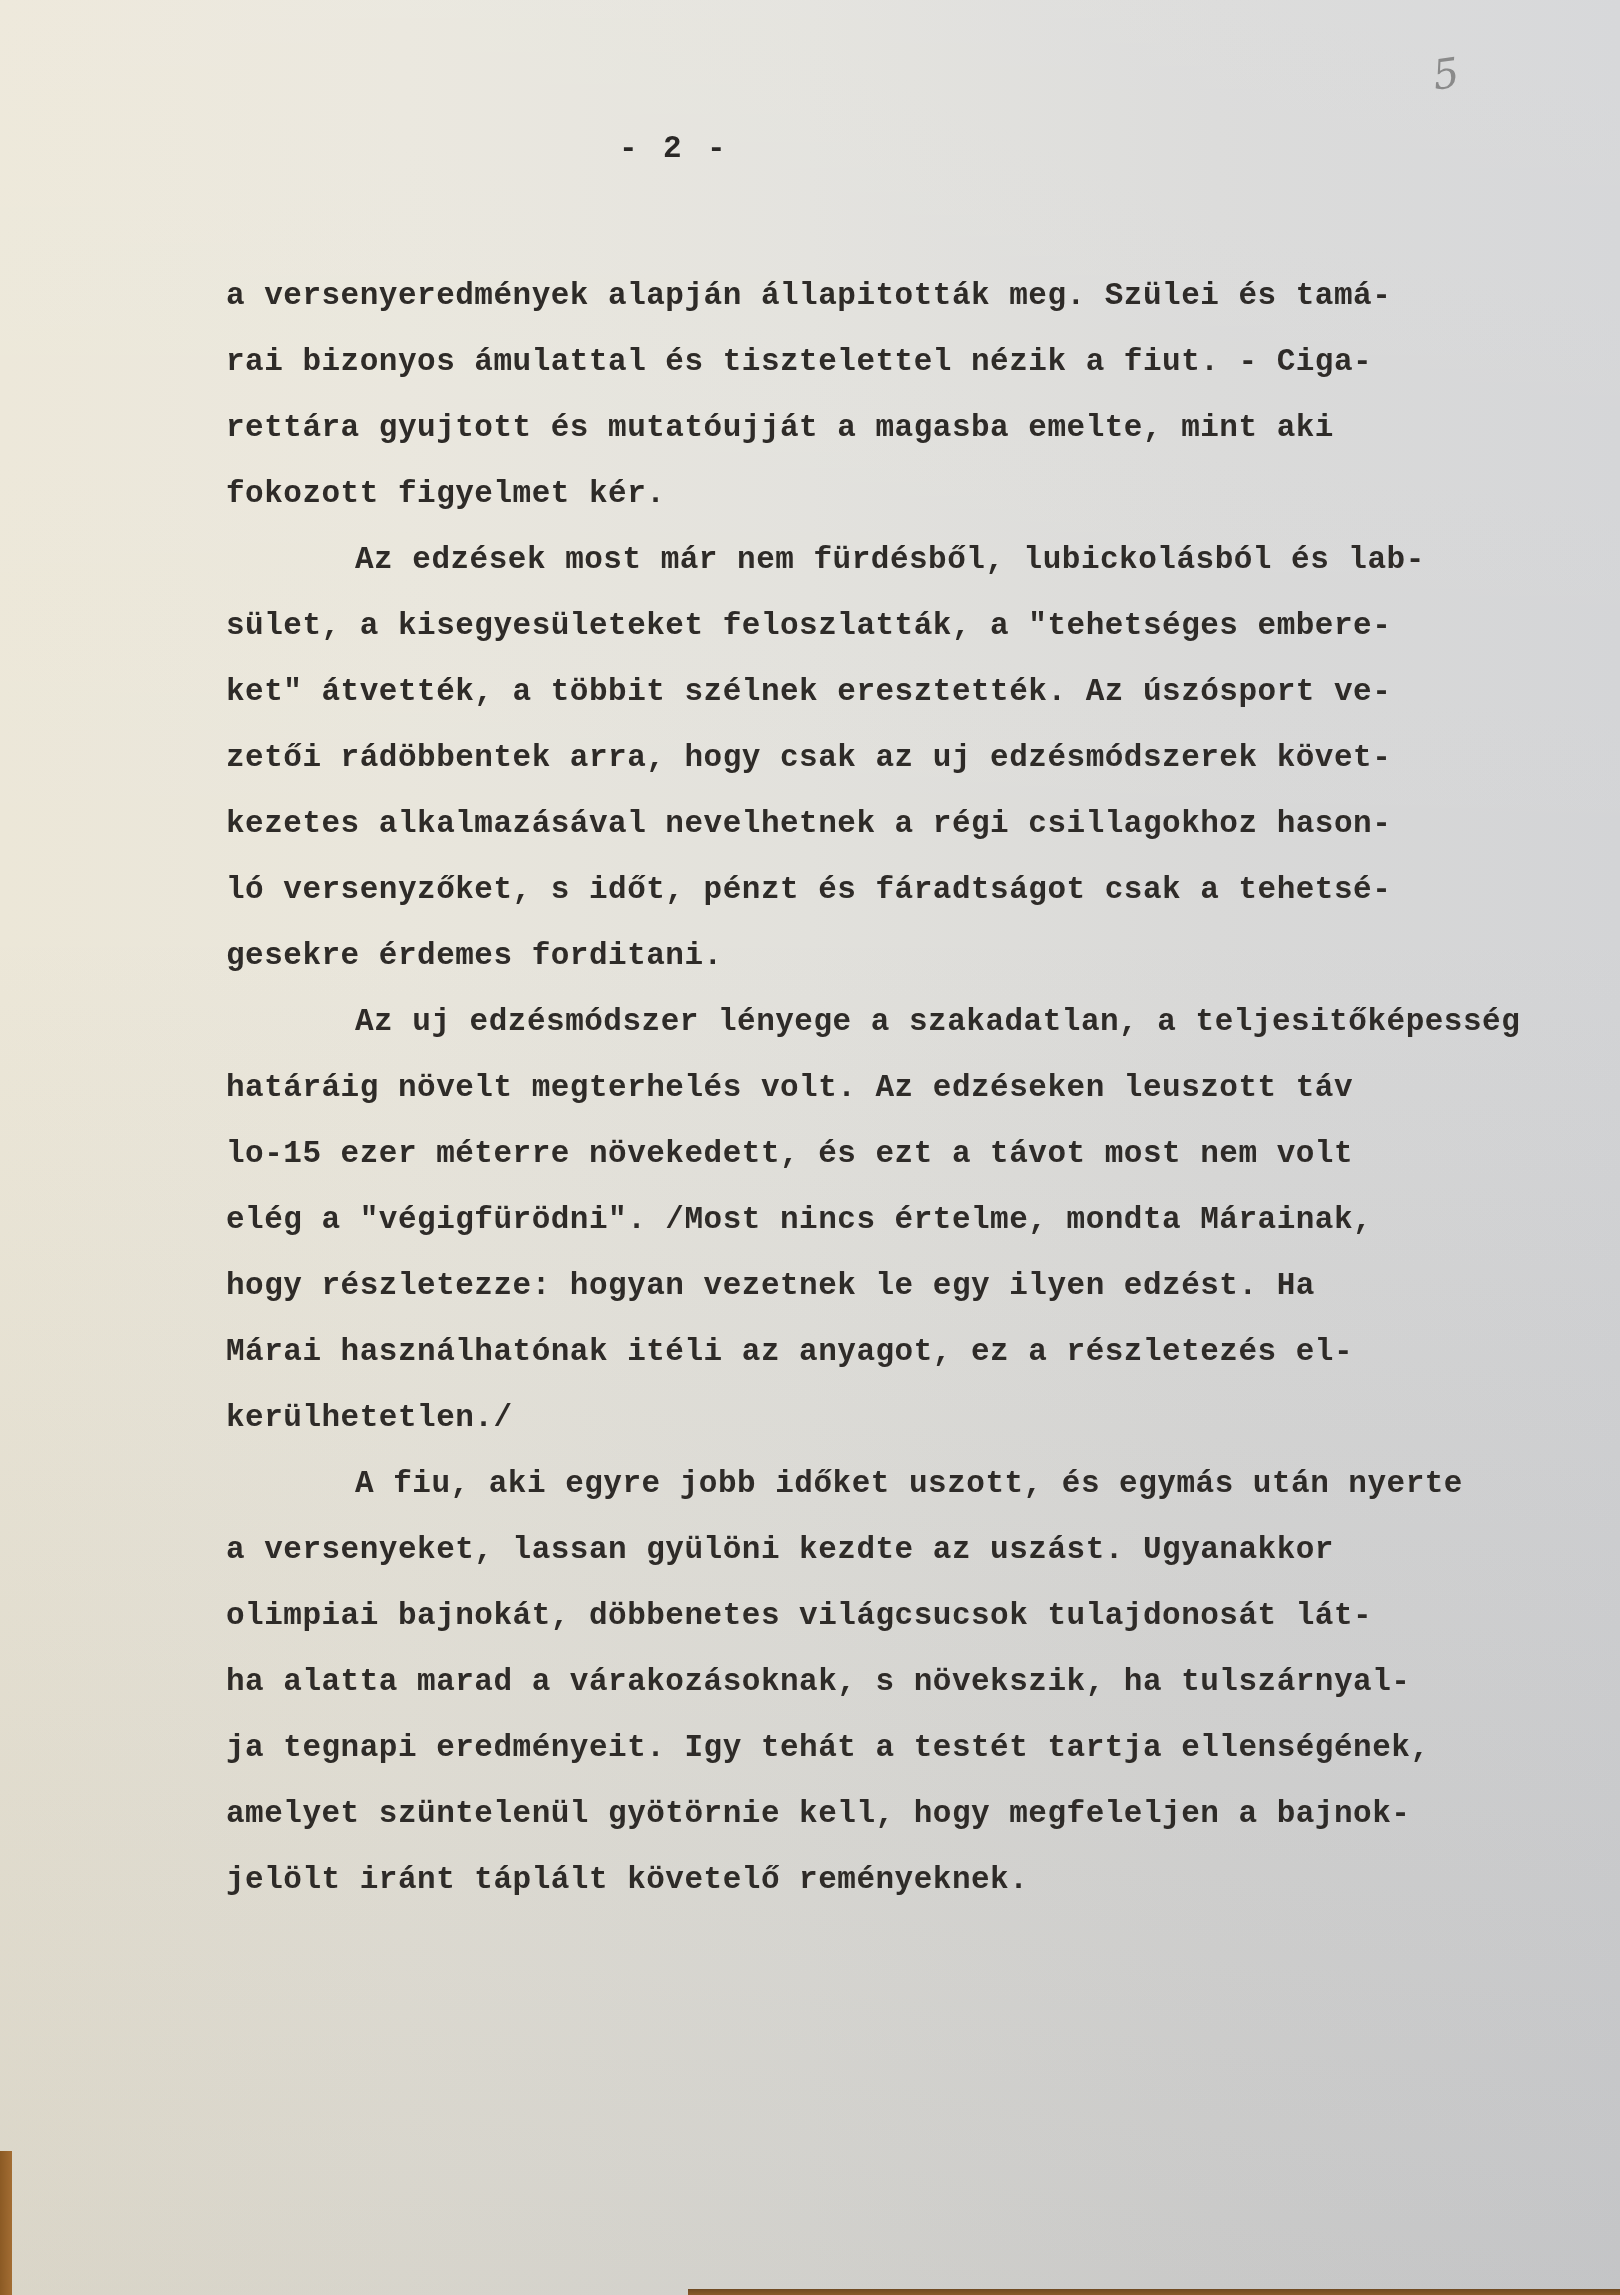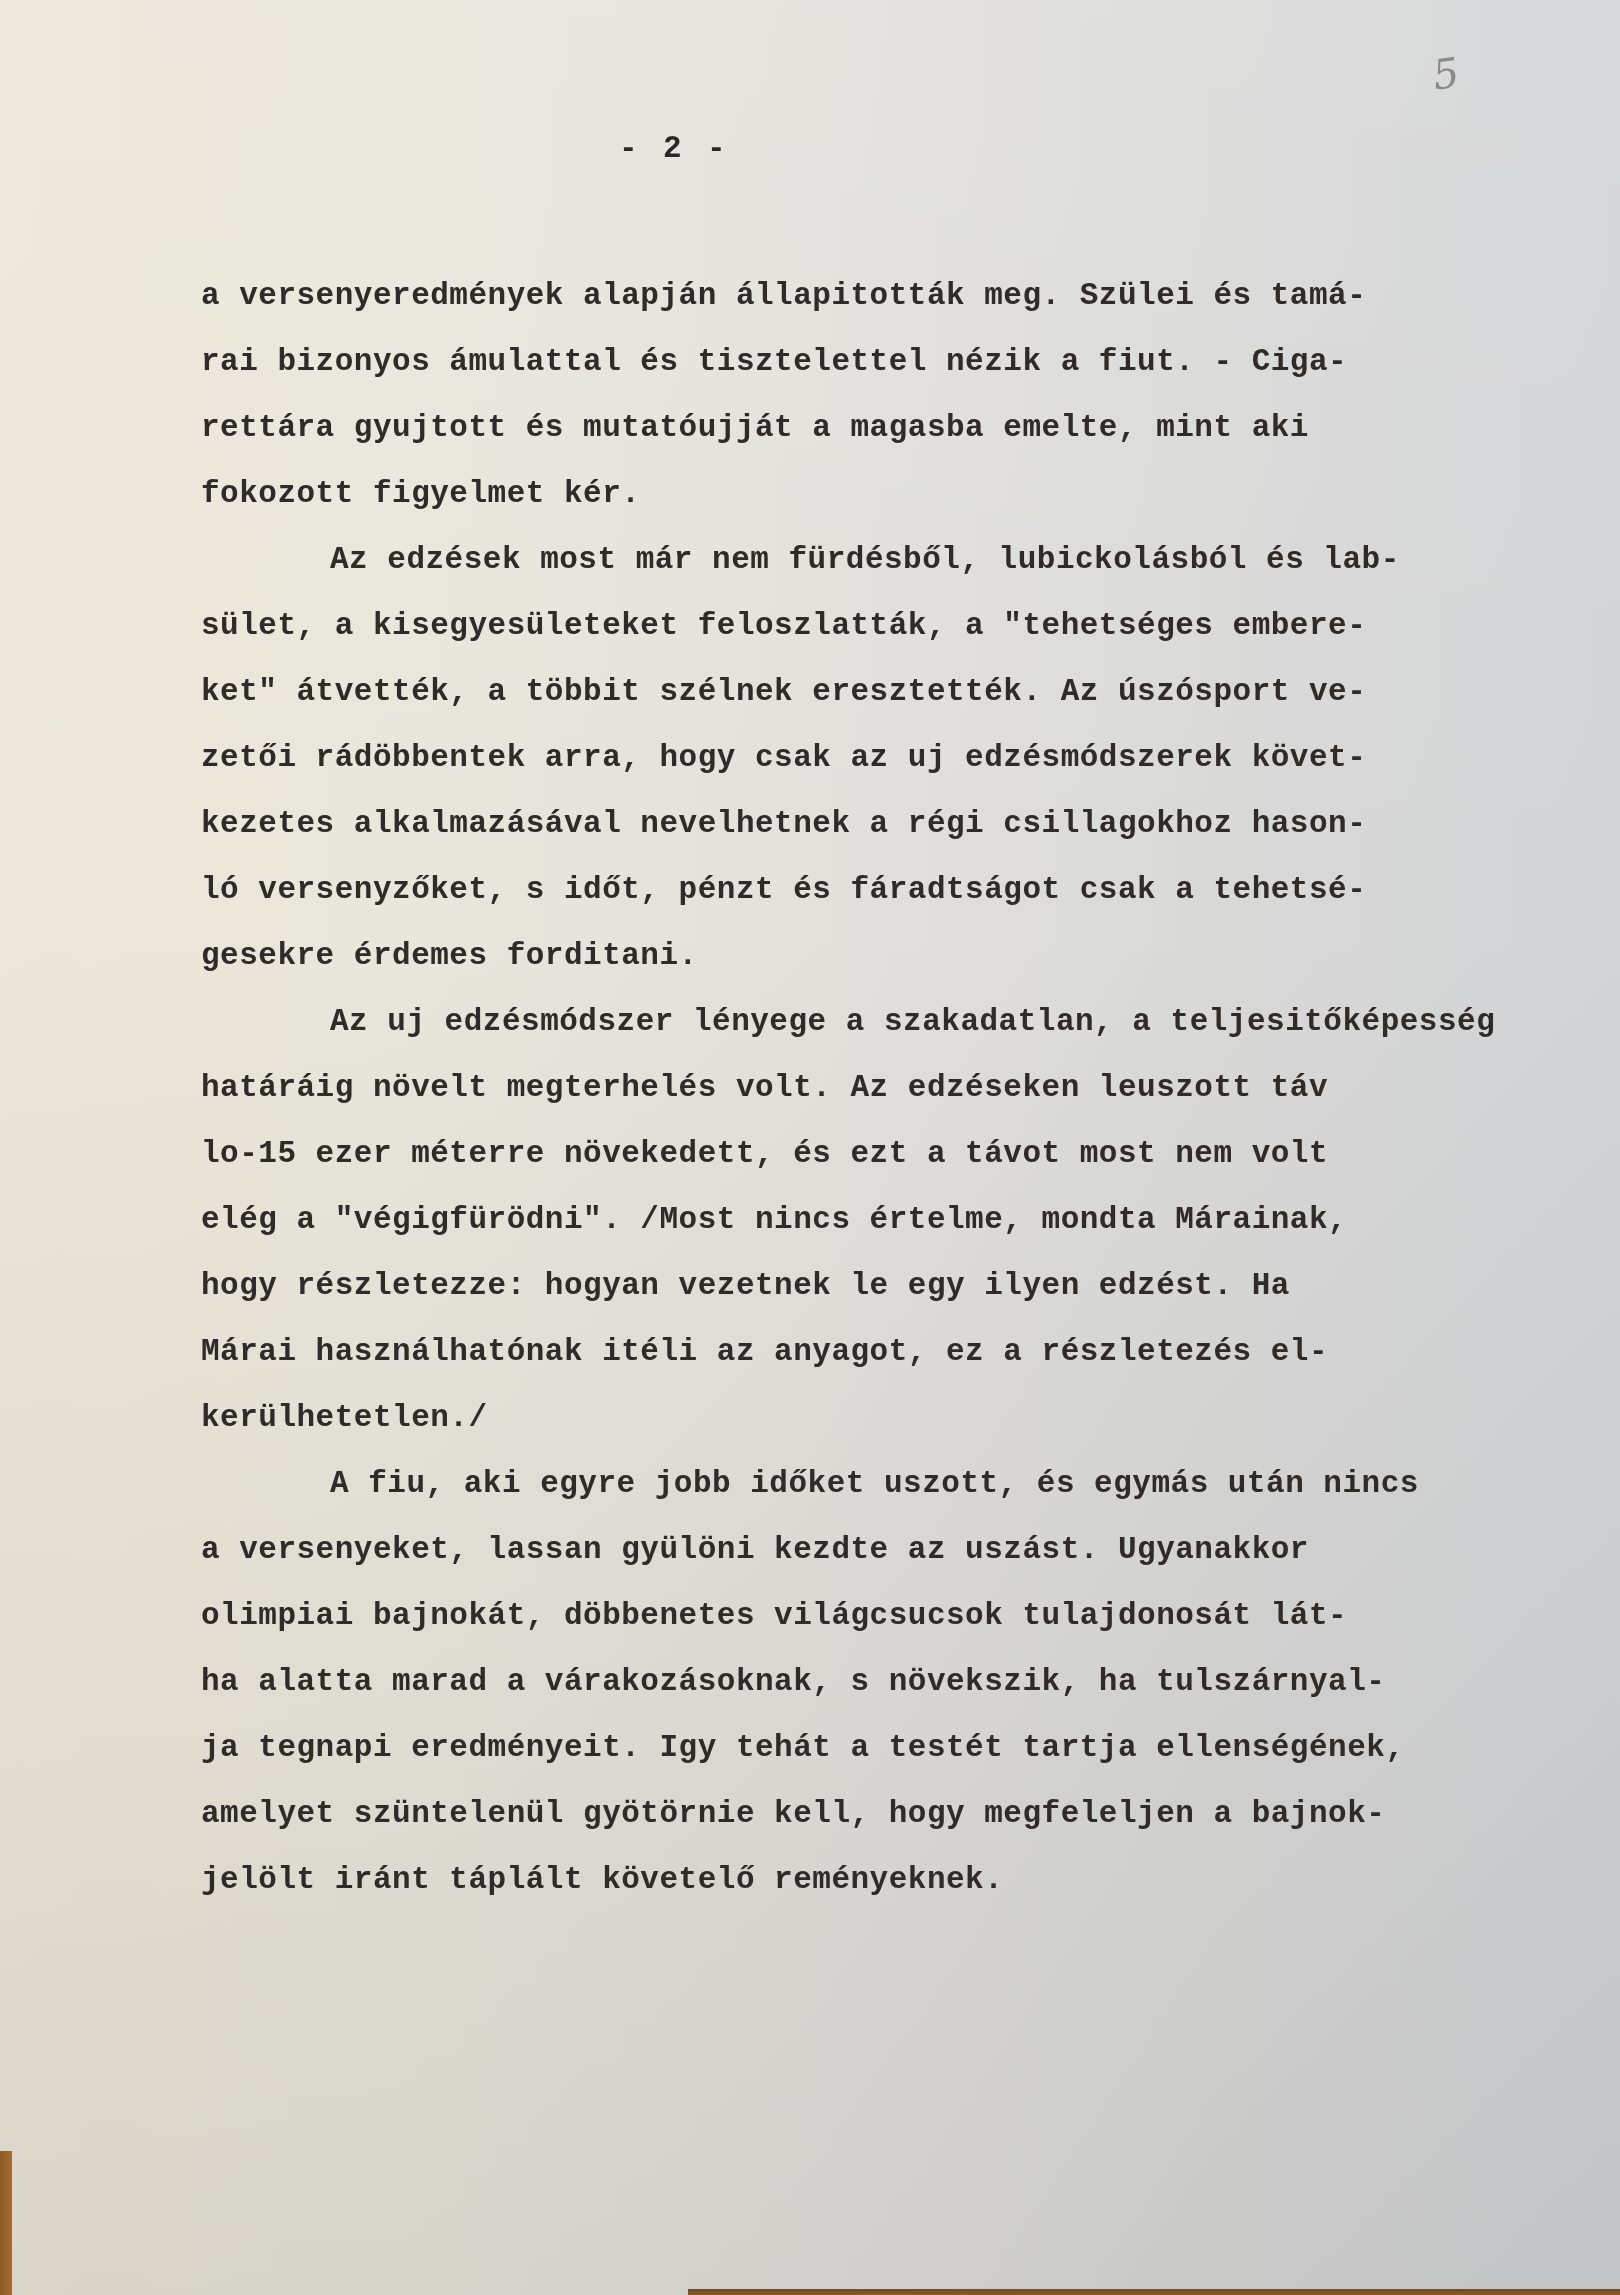--- a/index.html
+++ b/index.html
@@ -54,21 +54,21 @@
     left: 1433px;
     top: 50px;
     font-family: "DejaVu Serif", serif;
     font-size: 41px;
     font-style: italic;
     color: #8a8a8a;
     transform: rotate(-8deg);
   }
   .body-text {
     position: absolute;
-    left: 201px;
+    left: 226px;
     top: 263px;
     width: 1377px;
     font-family: "Liberation Mono", "DejaVu Sans Mono", monospace;
     font-size: 31px;
     font-weight: bold;
     color: #2e2b28;
     letter-spacing: 0.5px;
   }
   .line {
     height: 66px;
@@ -102,21 +102,21 @@
     <div class="line">gesekre érdemes forditani.</div>
 
     <div class="line indent">Az uj edzésmódszer lényege a szakadatlan, a teljesitőképesség</div>
     <div class="line">határáig növelt megterhelés volt. Az edzéseken leuszott táv</div>
     <div class="line">lo-15 ezer méterre növekedett, és ezt a távot most nem volt</div>
     <div class="line">elég a "végigfürödni". /Most nincs értelme, mondta Márainak,</div>
     <div class="line">hogy részletezze: hogyan vezetnek le egy ilyen edzést. Ha</div>
     <div class="line">Márai használhatónak itéli az anyagot, ez a részletezés el-</div>
     <div class="line">kerülhetetlen./</div>
 
-    <div class="line indent">A fiu, aki egyre jobb időket uszott, és egymás után nincs</div>
+    <div class="line indent">A fiu, aki egyre jobb időket uszott, és egymás után nyerte</div>
     <div class="line">a versenyeket, lassan gyülöni kezdte az uszást. Ugyanakkor</div>
     <div class="line">olimpiai bajnokát, döbbenetes világcsucsok tulajdonosát lát-</div>
     <div class="line">ha alatta marad a várakozásoknak, s növekszik, ha tulszárnyal-</div>
     <div class="line">ja tegnapi eredményeit. Igy tehát a testét tartja ellenségének,</div>
     <div class="line">amelyet szüntelenül gyötörnie kell, hogy megfeleljen a bajnok-</div>
     <div class="line">jelölt iránt táplált követelő reményeknek.</div>
   </div>
 </div>
 
 <div class="wood-left"></div>

